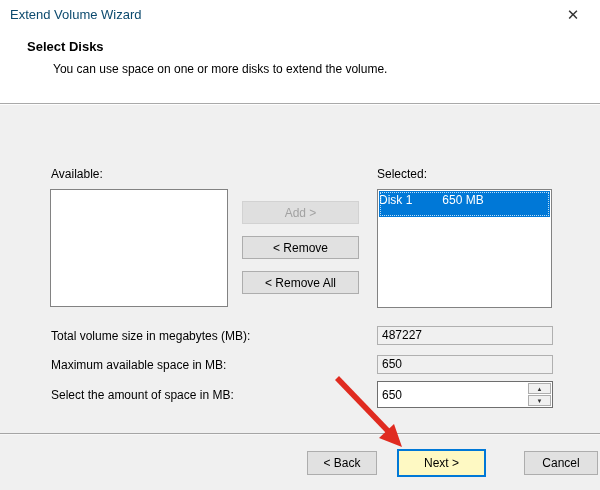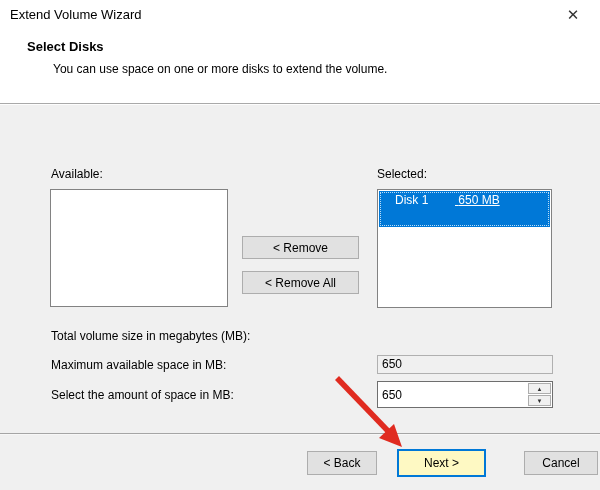--- a/index.html
+++ b/index.html
@@ -5,21 +5,21 @@
   * { margin:0; padding:0; box-sizing:border-box; }
   html,body { background:#ffffff; }
   body { font-family:"Liberation Sans","DejaVu Sans",sans-serif; }
   #dialog {
     position:relative; width:600px; height:490px;
     background:#ffffff; overflow:hidden;
   }
   .abs { position:absolute; }
 
   
-  .win-title { left:10px; top:7px; font-size:13px; color:#000000; }
+  .win-title { left:10px; top:7px; font-size:13px; color:#0c4a6e; }
   .close-btn {
     left:558px; top:2px; width:30px; height:26px;
     display:flex; align-items:center; justify-content:center;
     font-size:15px; color:#333; cursor:pointer; background:transparent; border:none;
   }
 
   
   .page-title { left:27px; top:39px; font-size:13px; font-weight:bold; color:#000; }
   .page-subtitle { left:53px; top:62px; font-size:12px; color:#000; }
   .divider-top { left:0; top:103px; width:600px; height:2px; border-top:1px solid #a9a9a9; background:#fdfdfd; }
@@ -31,24 +31,24 @@
   .lbl-available { left:51px; top:167px; }
   .lbl-selected  { left:377px; top:167px; }
 
   .listbox {
     background:#ffffff; border:1px solid #828282; overflow:hidden; padding:1px;
   }
   .listbox.available { left:50px; top:189px; width:178px; height:118px; }
   .listbox.selected-box { left:377px; top:189px; width:175px; height:119px; }
 
   .list-item {
-    position:relative; height:36px; line-height:19px;
+    position:relative; height:26px; line-height:19px;
     background:#0078d7; color:#ffffff; font-size:12px;
     outline:1px dotted #b9dcf5; outline-offset:-2px;
-    padding-left:16px; cursor:default; white-space:nowrap;text-decoration:underline;
+    padding-left:0; cursor:default; white-space:nowrap;
   }
   .list-item .disk-name { display:inline-block; width:60px; }
 
   .push-btn {
     display:flex; align-items:center; justify-content:center;
     background:#e1e1e1; border:1px solid #adadad;
     font-size:12px; color:#000; font-family:inherit; cursor:pointer;
   }
   .btn-add       { left:242px; top:201px; width:117px; height:23px;
                    background:#dfdfdf; border:1px solid #d2d2d2; color:#a2a2a2; }
@@ -115,24 +115,26 @@
 
   <div class="abs listbox available"></div>
 
   <div class="abs listbox selected-box">
     <div class="list-item">
       <span class="disk-name">Disk 1</span>
       <span class="disk-size">650 MB</span>
     </div>
   </div>
 
+  <button class="abs push-btn btn-add" disabled="">Add &gt;</button>
   <button class="abs push-btn btn-remove">&lt; Remove</button>
   <button class="abs push-btn btn-removeall">&lt; Remove All</button>
 
   <div class="abs field-label lbl-total">Total volume size in megabytes (MB):</div>
+  <div class="abs ro-field field-total">487227</div>
 
   <div class="abs field-label lbl-max">Maximum available space in MB:</div>
   <div class="abs ro-field field-max">650</div>
 
   <div class="abs field-label lbl-amount">Select the amount of space in MB:</div>
   <div class="abs spin-wrap">
     <input class="spin-input" type="text" value="650" style="">
     <div class="spin-btns">
       <button class="spin-btn spin-up">▲</button>
       <button class="spin-btn spin-down">▼</button>

